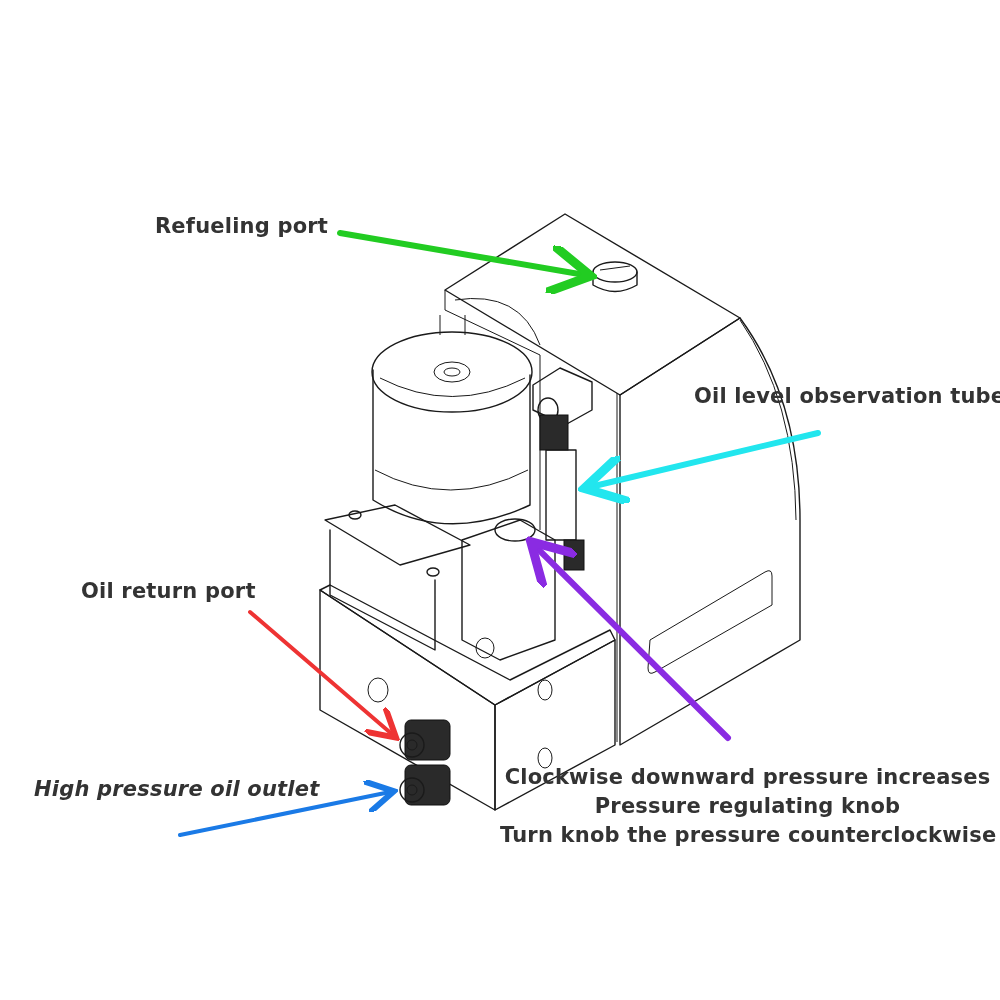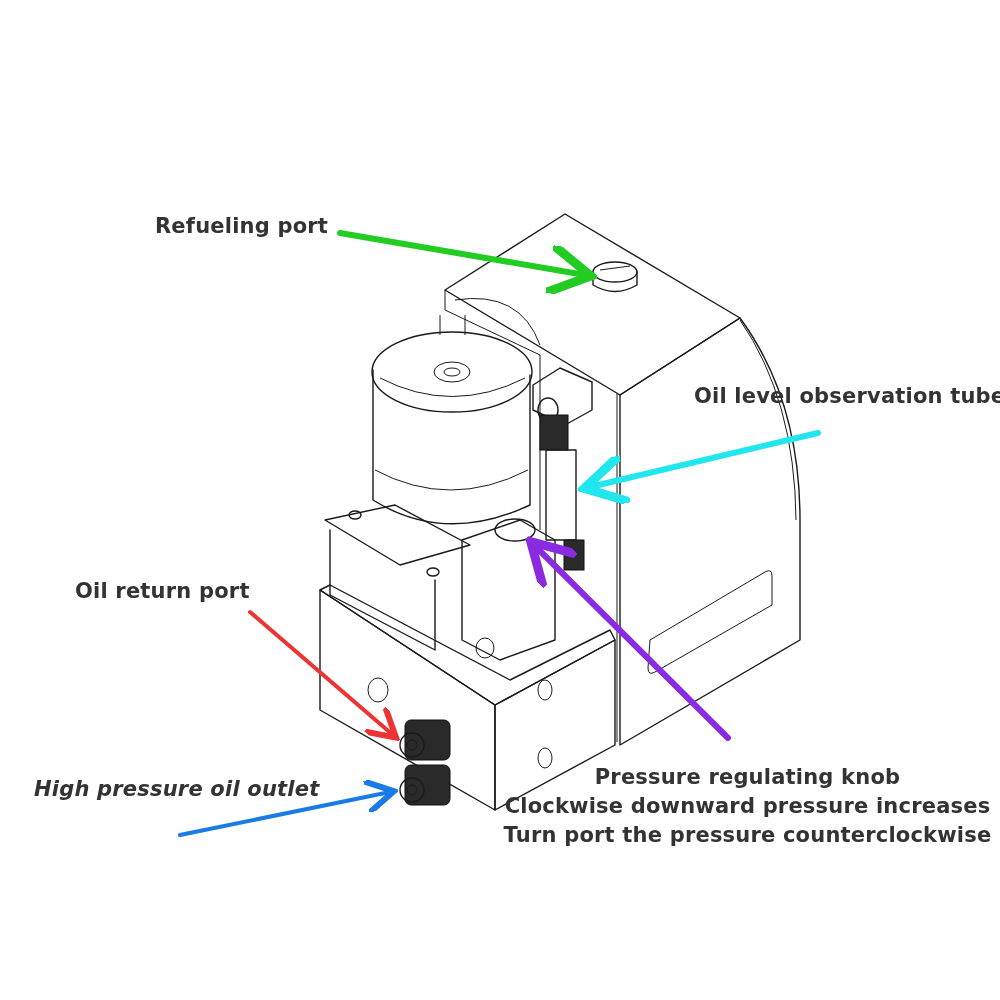--- a/index.html
+++ b/index.html
@@ -95,19 +95,19 @@
   </defs>
   <line x1="340" y1="233" x2="585" y2="275" stroke="#22cc22" stroke-width="6" stroke-linecap="round" marker-end="url(#mh-green)"></line>
   <line x1="818" y1="433" x2="590" y2="487" stroke="#22e6ee" stroke-width="6" stroke-linecap="round" marker-end="url(#mh-cyan)"></line>
   <line x1="250" y1="612" x2="393" y2="735" stroke="#ee3333" stroke-width="4" stroke-linecap="round" marker-end="url(#mh-red)"></line>
   <line x1="180" y1="835" x2="390" y2="792" stroke="#1a7ae6" stroke-width="4" stroke-linecap="round" marker-end="url(#mh-blue)"></line>
   <line x1="728" y1="738" x2="535" y2="546" stroke="#8a2be2" stroke-width="6" stroke-linecap="round" marker-end="url(#mh-purple)"></line>
 </svg>
 
 <div class="label" style="left:155px; top:214px;">Refueling port</div>
 <div class="label" style="left:694px; top:384px;">Oil level observation tube</div>
-<div class="label" style="left:75px; top:579px;">Oil return port</div>
+<div class="label" style="left:81px; top:579px;">Oil return port</div>
 <div class="label" style="left:34px; top:777px;font-style:italic;">High pressure oil outlet</div>
 <div class="label center" style="left:500px; width:495px; top:763px;">
+  <div>Clockwise downward pressure increases</div>
   <div>Pressure regulating knob</div>
-  <div>Clockwise downward pressure increases</div>
-  <div>Turn port the pressure counterclockwise</div>
+  <div>Turn knob the pressure counterclockwise</div>
 </div>
 
 </body></html>

